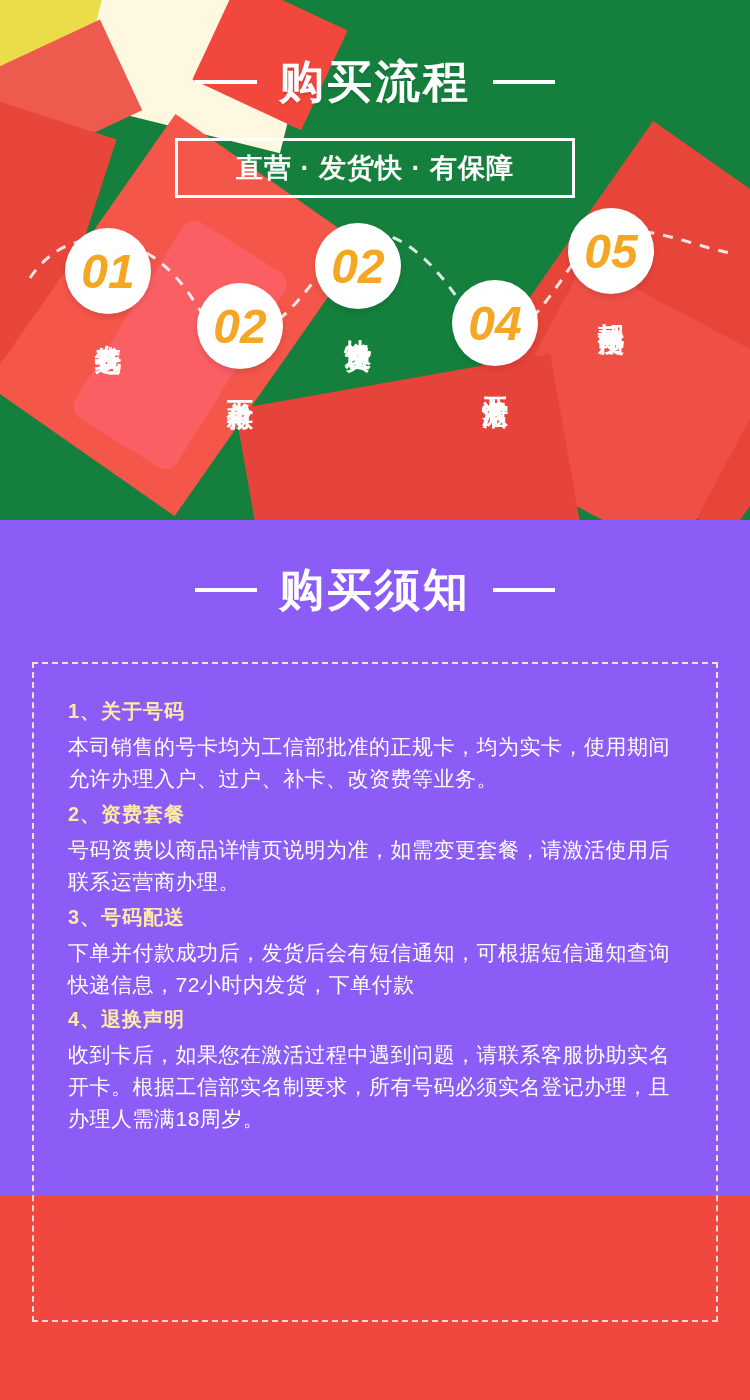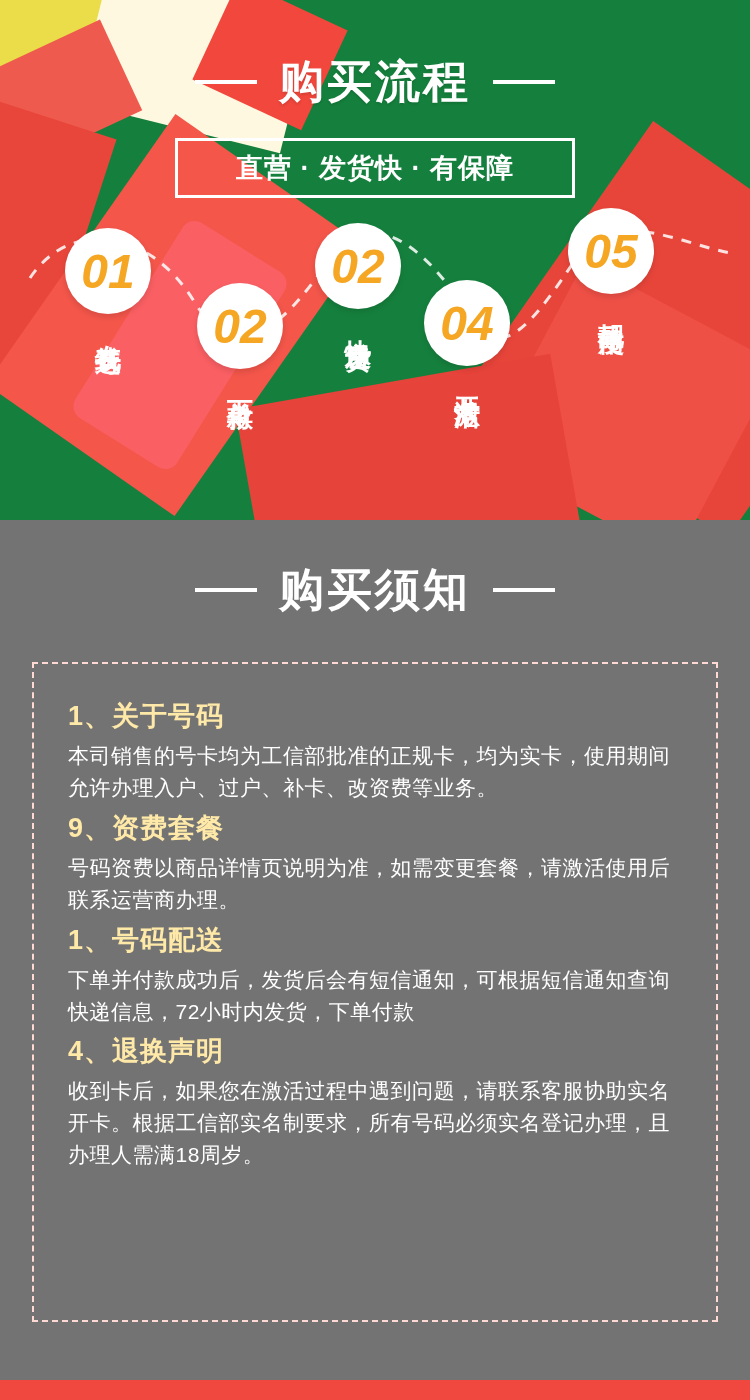--- a/index.html
+++ b/index.html
@@ -165,22 +165,22 @@
     writing-mode: vertical-rl;
     text-orientation: upright;
     display: inline-block;
     letter-spacing: 2px;
   }
 
   
   .notice-section {
     position: relative;
     width: 750px;
-    height: 860px;
-    background: #737373;
+    height: 676px;
+    background: #8b5cf6;
   }
   .notice-title-row {
     display: flex;
     align-items: center;
     justify-content: center;
     gap: 22px;
     padding-top: 40px;
   }
   .notice-title {
     font-size: 45px;
@@ -190,21 +190,21 @@
   }
   .notice-box {
     margin: 42px auto 0;
     width: 686px;
     height: 660px;
     border: 2px dashed #ffd9d4;
     padding: 34px 34px 0 34px;
   }
   .item { margin-bottom: 6px; }
   .item-head {
-    font-size: 27px;
+    font-size: 20px;
     font-weight: bold;
     color: #ffe9a8;
     margin-bottom: 6px;
     letter-spacing: 1px;
   }
   .item-body {
     font-size: 21px;
     color: #ffffff;
     line-height: 1.52;
     letter-spacing: 0.5px;
@@ -250,21 +250,21 @@
       <div class="step" style="left:197px; top:75px;">
         <div class="circle">02</div>
         <div class="step-label">下单付款</div>
       </div>
 
       <div class="step" style="left:315px; top:15px;">
         <div class="circle">02</div>
         <div class="step-label">快递发货</div>
       </div>
 
-      <div class="step" style="left:424px; top:72px;">
+      <div class="step" style="left:452px; top:72px;">
         <div class="circle">04</div>
         <div class="step-label">开卡激活</div>
       </div>
 
       <div class="step" style="left:568px; top:0px;">
         <div class="circle">05</div>
         <div class="step-label">靓号使用</div>
       </div>
     </div>
   </section>
@@ -275,25 +275,25 @@
       <h2 class="notice-title">购买须知</h2>
       <span class="title-dash"></span>
     </div>
 
     <div class="notice-box">
       <div class="item">
         <div class="item-head">1、关于号码</div>
         <div class="item-body">本司销售的号卡均为工信部批准的正规卡，均为实卡，使用期间允许办理入户、过户、补卡、改资费等业务。</div>
       </div>
       <div class="item">
-        <div class="item-head">9、资费套餐</div>
+        <div class="item-head">2、资费套餐</div>
         <div class="item-body">号码资费以商品详情页说明为准，如需变更套餐，请激活使用后联系运营商办理。</div>
       </div>
       <div class="item">
-        <div class="item-head">1、号码配送</div>
+        <div class="item-head">3、号码配送</div>
         <div class="item-body">下单并付款成功后，发货后会有短信通知，可根据短信通知查询快递信息，72小时内发货，下单付款</div>
       </div>
       <div class="item">
         <div class="item-head">4、退换声明</div>
       </div>
       <div class="item">
         <div class="item-body">收到卡后，如果您在激活过程中遇到问题，请联系客服协助实名开卡。根据工信部实名制要求，所有号码必须实名登记办理，且办理人需满18周岁。</div>
       </div>
     </div>
   </section>

